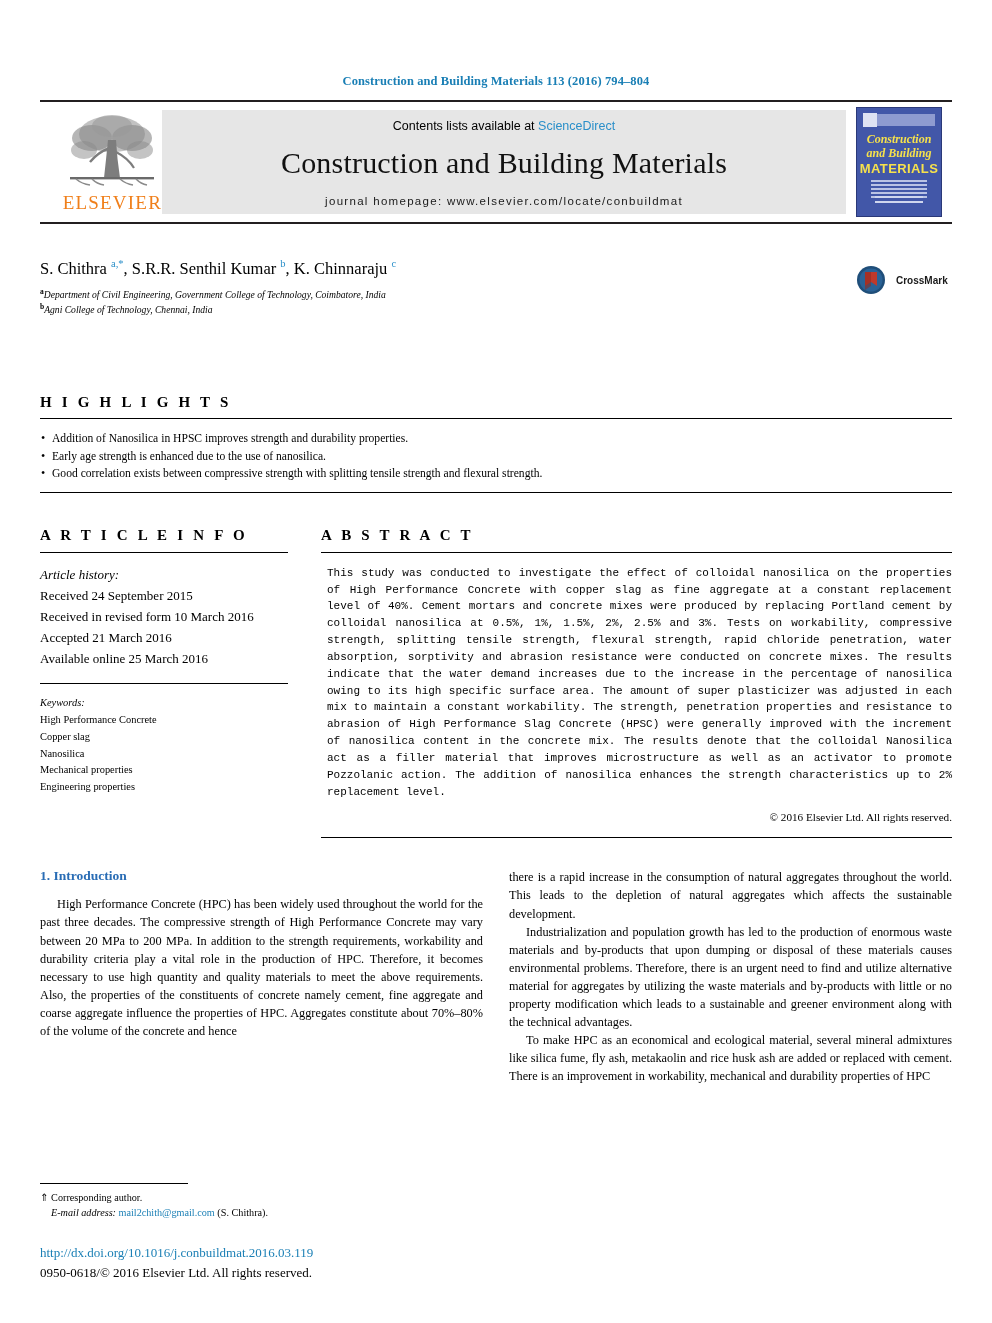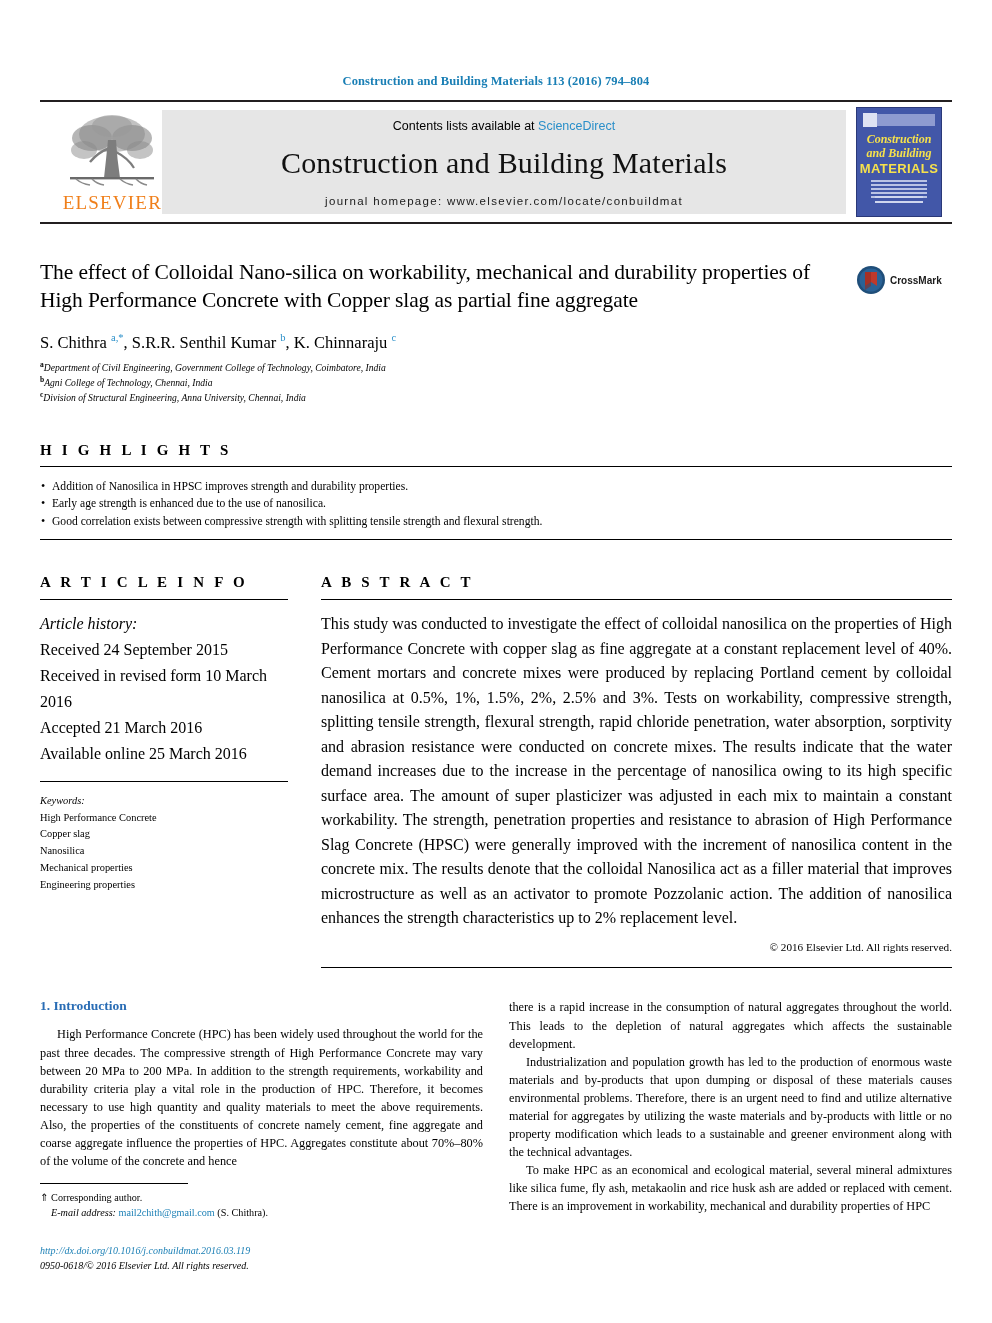--- a/index.html
+++ b/index.html
@@ -149,21 +149,21 @@
     font-weight: normal;
     color: #000;
     max-width: 800px;
     margin: 0;
     letter-spacing: -.1px;
   }
   .crossmark {
     position: absolute;
     right: 0; top: 0;
     width: 96px; height: 44px;
-    display: flex; align-items: center; gap: 4px;
+    display: flex; align-items: center; gap: 10px;
   }
   .cm-badge { width: 30px; height: 30px; flex: 0 0 30px; }
   .cm-text {
     font-family: "Liberation Sans", sans-serif;
     font-size: 10px; font-weight: bold; color: #1a1a1a;
   }
   .authors {
     margin-top: 17px;
     font-family: "Liberation Serif", serif;
     font-size: 16.5px;
@@ -210,38 +210,39 @@
     display: flex;
     gap: 33px;
     justify-content: center;
   }
   .col-info { flex: 0 0 248px; width: 248px; }
   .col-abs  { flex: 1 1 auto; }
   .ia-rule { border-top: 1.6px solid #000; margin-top: 8px; }
   .hist {
     margin-top: 11px;
     font-family: "Liberation Serif", serif;
-    font-size: 16px;
+    font-size: 13px;
     line-height: 1.62;
   }
   .hist .it { font-style: italic; }
   .kw-rule { border-top: 1px solid #000; margin-top: 14px; }
   .kws {
     margin-top: 11px;
     font-family: "Liberation Serif", serif;
     font-size: 10.4px;
     line-height: 1.62;
   }
   .kws .it { font-style: italic; }
   .abs-body {
     margin-top: 12px;
-    font-family: Liberation Serif, serif;
-    font-size: 16px;
+    font-family: Liberation Mono, monospace;
+    font-size: 11px;
     line-height: 1.53;
     text-align: justify;
+    margin-left: 6px;
   }
   .abs-copy {
     margin-top: 11px;
     text-align: right;
     font-family: "Liberation Serif", serif;
     font-size: 11.2px;
   }
   .abs-close { border-top: 1.6px solid #000; margin-top: 14px; }
 
   
@@ -282,23 +283,22 @@
     font-size: 10.2px;
     line-height: 1.5;
   }
   .fn .it { font-style: italic; }
   .link { color: #1a7fb5; }
   .doi-block {
     position: absolute;
     left: 40px;
     top: 1243px;
     font-family: "Liberation Serif", serif;
-    font-size: 10px;
+    font-size: 13px;
     line-height: 1.5;
-    font-style: italic;
   }
   .doi-block .doi { color: #1a7fb5; }
 </style>
 </head>
 <body>
 
 <div class="page">
 
   <div class="running-head">Construction and Building Materials 113 (2016) 794–804</div>
 
@@ -347,38 +347,36 @@
           </div>
         <div class="cover-foot">
             <i></i>
             <i></i>
           </div>
       </div>
     </div>
   </div>
 
   <div class="title-block">
-    <h1 class="art-title">The effect of Colloidal Nano-silica on workability, mechanical and durability properties of High Performance Concrete with Copper slag as partial fine aggregate</h1>
 
     <div class="crossmark">
       <svg class="cm-badge" viewBox="0 0 30 30">
         <circle cx="15" cy="15" r="14" fill="#1f4e79"></circle>
         <circle cx="15" cy="15" r="11.5" fill="#2a6296"></circle>
         <path d="M9 7 h12 v14 l-6 -4 -6 4 z" fill="#c0392b"></path>
         <path d="M9 7 h6 v14 l-6 4 z" fill="#8e2a1f" opacity=".55"></path>
       </svg>
       <span class="cm-text">CrossMark</span>
     </div>
 
     <div class="authors">S. Chithra <sup>a,*</sup>, S.R.R. Senthil Kumar <sup>b</sup>, K. Chinnaraju <sup>c</sup></div>
 
     <div class="affils">
       <div><sup>a</sup><span>Department of Civil Engineering, Government College of Technology, Coimbatore, India</span></div>
       <div><sup>b</sup><span>Agni College of Technology, Chennai, India</span></div>
-      <div><sup>c</sup><span>Division of Structural Engineering, Anna University, Chennai, India</span></div>
     </div>
   </div>
 
   <div class="hl-wrap">
     <div class="sec-label">H I G H L I G H T S</div>
     <div class="rule-thick"></div>
     <ul class="hl-list">
       <li>Addition of Nanosilica in HPSC improves strength and durability properties.</li>
       <li>Early age strength is enhanced due to the use of nanosilica.</li>
       <li>Good correlation exists between compressive strength with splitting tensile strength and flexural strength.</li>

